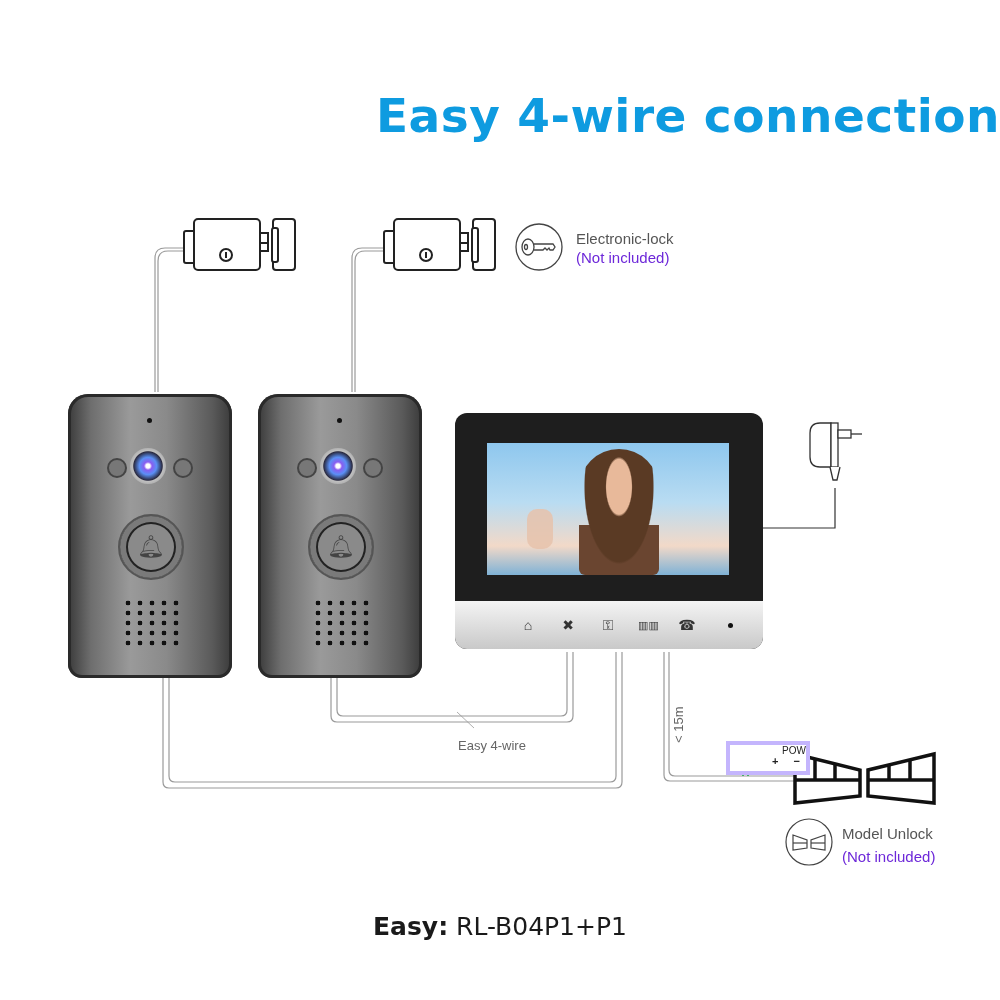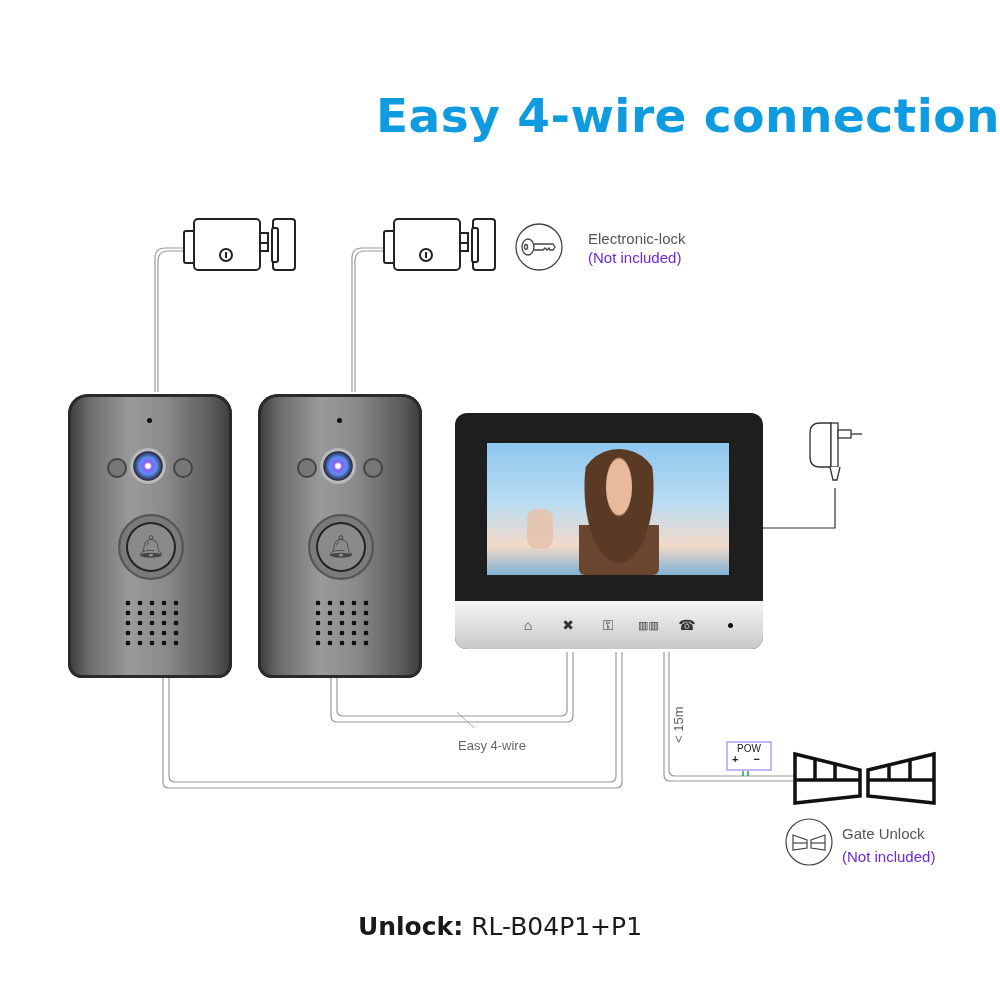--- a/index.html
+++ b/index.html
@@ -2,25 +2,25 @@
 <html><head>
 <meta charset="utf-8">
 <style>
   html,body{margin:0;padding:0;background:#ffffff;}
   body{width:1000px;height:1000px;position:relative;overflow:hidden;font-family:"Liberation Sans",sans-serif;}
   .abs{position:absolute;}
   #title{left:0;top:88px;width:1000px;text-align:right;color:#0e9be0;font-family:"DejaVu Sans",sans-serif;font-weight:bold;font-size:47px;letter-spacing:0.5px;}
   #diagram{left:0;top:0;width:1000px;height:1000px;}
   .lbl{font-family:"Liberation Sans",sans-serif;font-size:15px;color:#555;}
   .orange{color:#6d28d9;}
-  #lock-label{left:588px;top:229px;line-height:19px;}
+  #lock-label{left:576px;top:229px;line-height:19px;}
   #gate-label{left:842px;top:822px;line-height:23px;}
   #wire-label{left:449px;top:738px;font-size:13px;color:#666;margin-left:9px;}
   #dist-label{left:671px;top:743px;font-size:13px;color:#666;transform:rotate(-90deg);transform-origin:left top;white-space:nowrap;}
-  #pow-label{left:726px;top:741px;width:42px;height:26px;border:2px solid #c4b5fd;background:#fff;font-size:10px;text-align:center;line-height:11px;color:#222;}
+  #pow-label{left:726px;top:741px;width:42px;height:26px;border:4px solid #c4b5fd;background:#fff;font-size:10px;text-align:right;line-height:11px;color:#222;padding-left:34px;}
   #pow-label .sign{display:block;font-size:11px;letter-spacing:6px;font-weight:bold;}
   #model{left:0;top:912px;width:1000px;text-align:center;font-size:25px;color:#1a1a1a;font-family:"DejaVu Sans",sans-serif;}
   #model b{font-weight:bold;}
   #model span.val{font-weight:normal;text-align:center;}
   .station{border-radius:20px 20px 14px 14px;background:linear-gradient(90deg,#3a3a3a 0%,#6e6e6e 14%,#9a9a9a 38%,#8a8a8a 60%,#5a5a5a 88%,#3a3a3a 100%);box-shadow:inset 0 0 0 3px #2a2a2a;}
   .monitor{left:455px;top:413px;width:308px;height:236px;border-radius:12px;background:#1e1e1e;overflow:hidden;}
   .monitor .screen{position:absolute;left:32px;top:30px;width:242px;height:132px;background:linear-gradient(180deg,#8ec7ee 0%,#b9dcf2 45%,#f2d9c8 78%,#7fb2d6 100%);}
   .monitor .panel{position:absolute;left:0;top:188px;width:308px;height:48px;background:linear-gradient(180deg,#f4f4f4,#c9c9c9);display:flex;align-items:center;}
   .mbtn{position:absolute;top:14px;width:20px;height:20px;color:#333;font-size:14px;text-align:center;line-height:20px;}
 </style>
@@ -158,20 +158,20 @@
 
 <div id="wire-label" class="abs">Easy 4-wire</div>
 <div id="dist-label" class="abs">&lt; 15m</div>
 
 <div id="pow-label" class="abs">
   <span>POW</span>
   <span class="sign">+ −</span>
 </div>
 
 <div id="gate-label" class="abs lbl">
-  <div>Gate Unlock</div>
+  <div>Model Unlock</div>
   <div class="orange">(Not included)</div>
 </div>
 
 <div id="model" class="abs">
-  <b>Unlock:</b>
+  <b>Easy:</b>
   <span class="val">RL-B04P1+P1</span>
 </div>
 
 </body></html>

